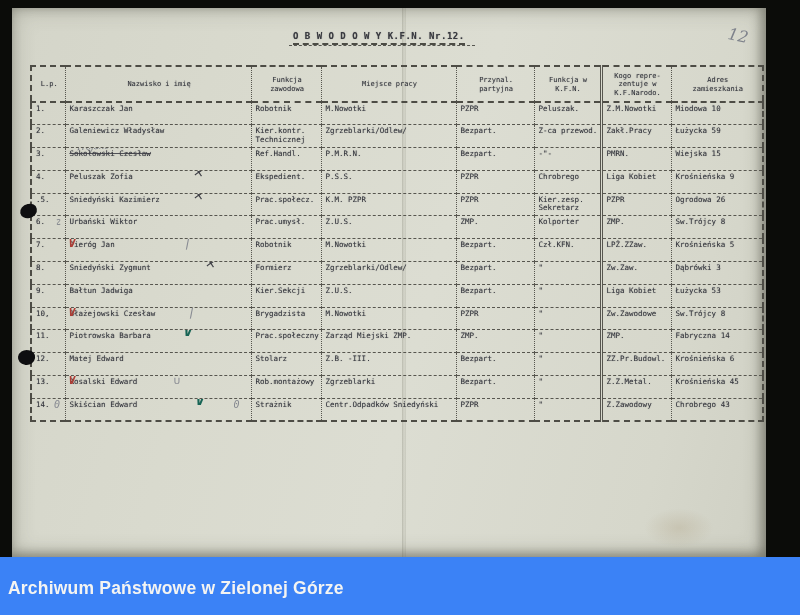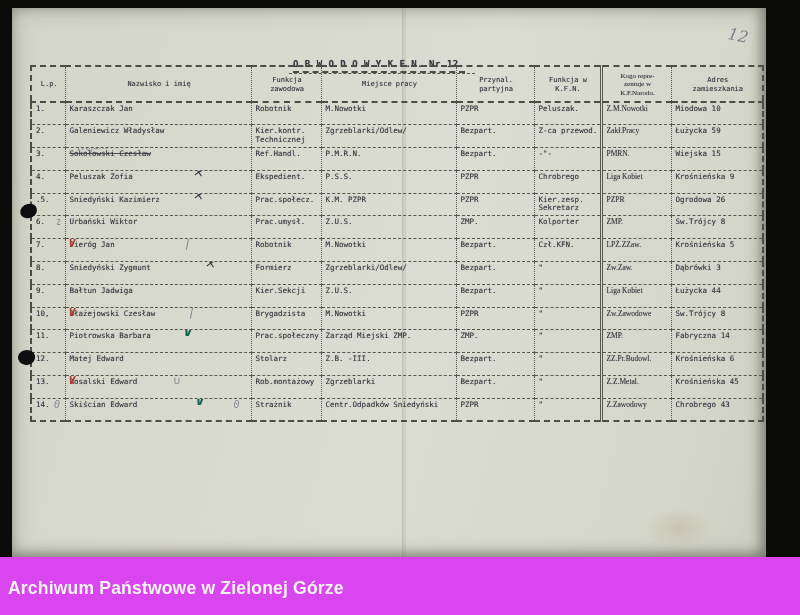--- a/index.html
+++ b/index.html
@@ -23,42 +23,42 @@
   .ink-blot{position:absolute;background:#0e0e10;border-radius:58% 46% 55% 50%;}
   .blot-1{left:8px;top:196px;width:17px;height:14px;transform:rotate(-12deg);}
   .blot-2{left:6px;top:342px;width:17px;height:15px;transform:rotate(8deg);}
   
   .corner-note{
     position:absolute;left:716px;top:18px;
     font-family:"DejaVu Serif",serif;font-style:italic;font-size:16px;color:#7e828b;
     transform:rotate(12deg);
   }
   
-  .title-wrap{position:absolute;left:281px;top:16px;width:190px;text-align:left;margin-top:28px;}
+  .title-wrap{position:absolute;left:281px;top:16px;width:190px;text-align:left;}
   .doc-title{
     display:inline-block;font-size:9px;font-weight:bold;color:#393a40;
     letter-spacing:.5px;text-shadow:0 0 1px rgba(55,55,60,.55);
     border-bottom:2px dashed #4c4c45;padding-bottom:2px;
   }
   .title-underline2{position:absolute;left:-4px;top:21px;width:186px;border-top:1px dashed #565650;}
   
   table.doc{
     position:absolute;left:18px;top:57px;width:732px;
     border-collapse:collapse;table-layout:fixed;
     border:2px dashed #4d4c45;
     font-size:7.5px;line-height:8.6px;color:#34363d;
   }
   table.doc th,table.doc td{
     border-left:1px dotted #57564f;
     padding:2px 2px 1px 4px;vertical-align:top;position:relative;
     text-shadow:0 0 1px rgba(60,60,68,.45);
     overflow:hidden;
   }
   table.doc th:first-child,table.doc td:first-child{border-left:none;}
-  table.doc th:nth-child(7),table.doc td:nth-child(7){border-left:3px double #57564f;font-family:Liberation Serif, serif;}
+  table.doc th:nth-child(7),table.doc td:nth-child(7){border-left:3px double #57564f;}
   table.doc thead tr{height:36px;}
   table.doc th{
     font-weight:normal;font-size:7px;line-height:8.4px;text-align:center;
     border-bottom:2px dashed #4d4c45;vertical-align:middle;white-space:pre-line;
   }
   table.doc tbody tr{height:22.8px;}
   table.doc td{border-top:1px dashed #57564f;}
   table.doc tbody tr:first-child td{border-top:none;}
   td.c-name{padding-left:16px;text-decoration:underline;}
   .cell-text{white-space:pre-wrap;display:inline-block;}
@@ -72,21 +72,21 @@
   .mark{position:absolute;top:0;text-shadow:none;pointer-events:none;}
   .mark-x{color:#3e3f46;font-size:16px;top:-3px;transform:rotate(10deg);}
   .mark-red-check{color:#ae3c34;font-size:12px;font-style:italic;font-weight:bold;top:0px;}
   .mark-green-check{color:#176455;font-size:16px;font-style:italic;font-weight:bold;top:-3px;}
   .mark-pencil-slash{color:#878a92;font-size:12px;top:1px;transform:rotate(-14deg);}
   .mark-pencil-u{color:#878a92;font-size:11px;top:1px;}
   .mark-pencil-o{color:#878a92;font-size:10px;font-style:italic;top:2px;}
   .mark-scribble{color:#81848c;font-size:10px;top:2px;transform:rotate(60deg);}
   .mark-squiggle{color:#7a7d85;font-size:8px;top:-7px;letter-spacing:-1px;font-style:italic;}
   
-  .caption-bar{position:absolute;left:0;top:557px;width:800px;height:58px;background:#d946ef;}
+  .caption-bar{position:absolute;left:0;top:557px;width:800px;height:58px;background:#3b82f6;}
   .caption-text{
     position:absolute;left:8px;top:21px;
     font-family:"Liberation Sans","DejaVu Sans",sans-serif;
     font-size:17.5px;font-weight:bold;color:#f4f4f2;letter-spacing:.2px;
   }
 </style>
 </head>
 <body>
 
 <div class="stage">
@@ -216,21 +216,21 @@
             <td class="c-adres"><span class="cell-text">Dąbrówki 3</span></td>
           </tr>
           <tr>
             <td class="c-lp"><span class="cell-text">9.</span></td>
             <td class="c-name"><span class="cell-text">Bałtun Jadwiga</span></td>
             <td class="c-funkcja"><span class="cell-text">Kier.Sekcji</span></td>
             <td class="c-miejsce"><span class="cell-text">Z.U.S.</span></td>
             <td class="c-przynal"><span class="cell-text">Bezpart.</span></td>
             <td class="c-funkcja"><span class="cell-text">"</span></td>
             <td class="c-kogo"><span class="cell-text">Liga Kobiet</span></td>
-            <td class="c-adres"><span class="cell-text">Łużycka 44</span></td>
+            <td class="c-adres"><span class="cell-text">Łużycka 53</span></td>
           </tr>
           <tr>
             <td class="c-lp"><span class="cell-text">10,</span></td>
             <td class="c-name"><span class="cell-text">Błażejowski Czesław</span><span class="mark mark-red-check" style="left: 3px;">V</span><span class="mark mark-pencil-slash" style="left: 122px;">∕</span></td>
             <td class="c-funkcja"><span class="cell-text">Brygadzista</span></td>
             <td class="c-miejsce"><span class="cell-text">M.Nowotki</span></td>
             <td class="c-przynal"><span class="cell-text">PZPR</span></td>
             <td class="c-funkcja"><span class="cell-text">"</span></td>
             <td class="c-kogo"><span class="cell-text">Zw.Zawodowe</span></td>
             <td class="c-adres"><span class="cell-text">Sw.Trójcy 8</span></td>

